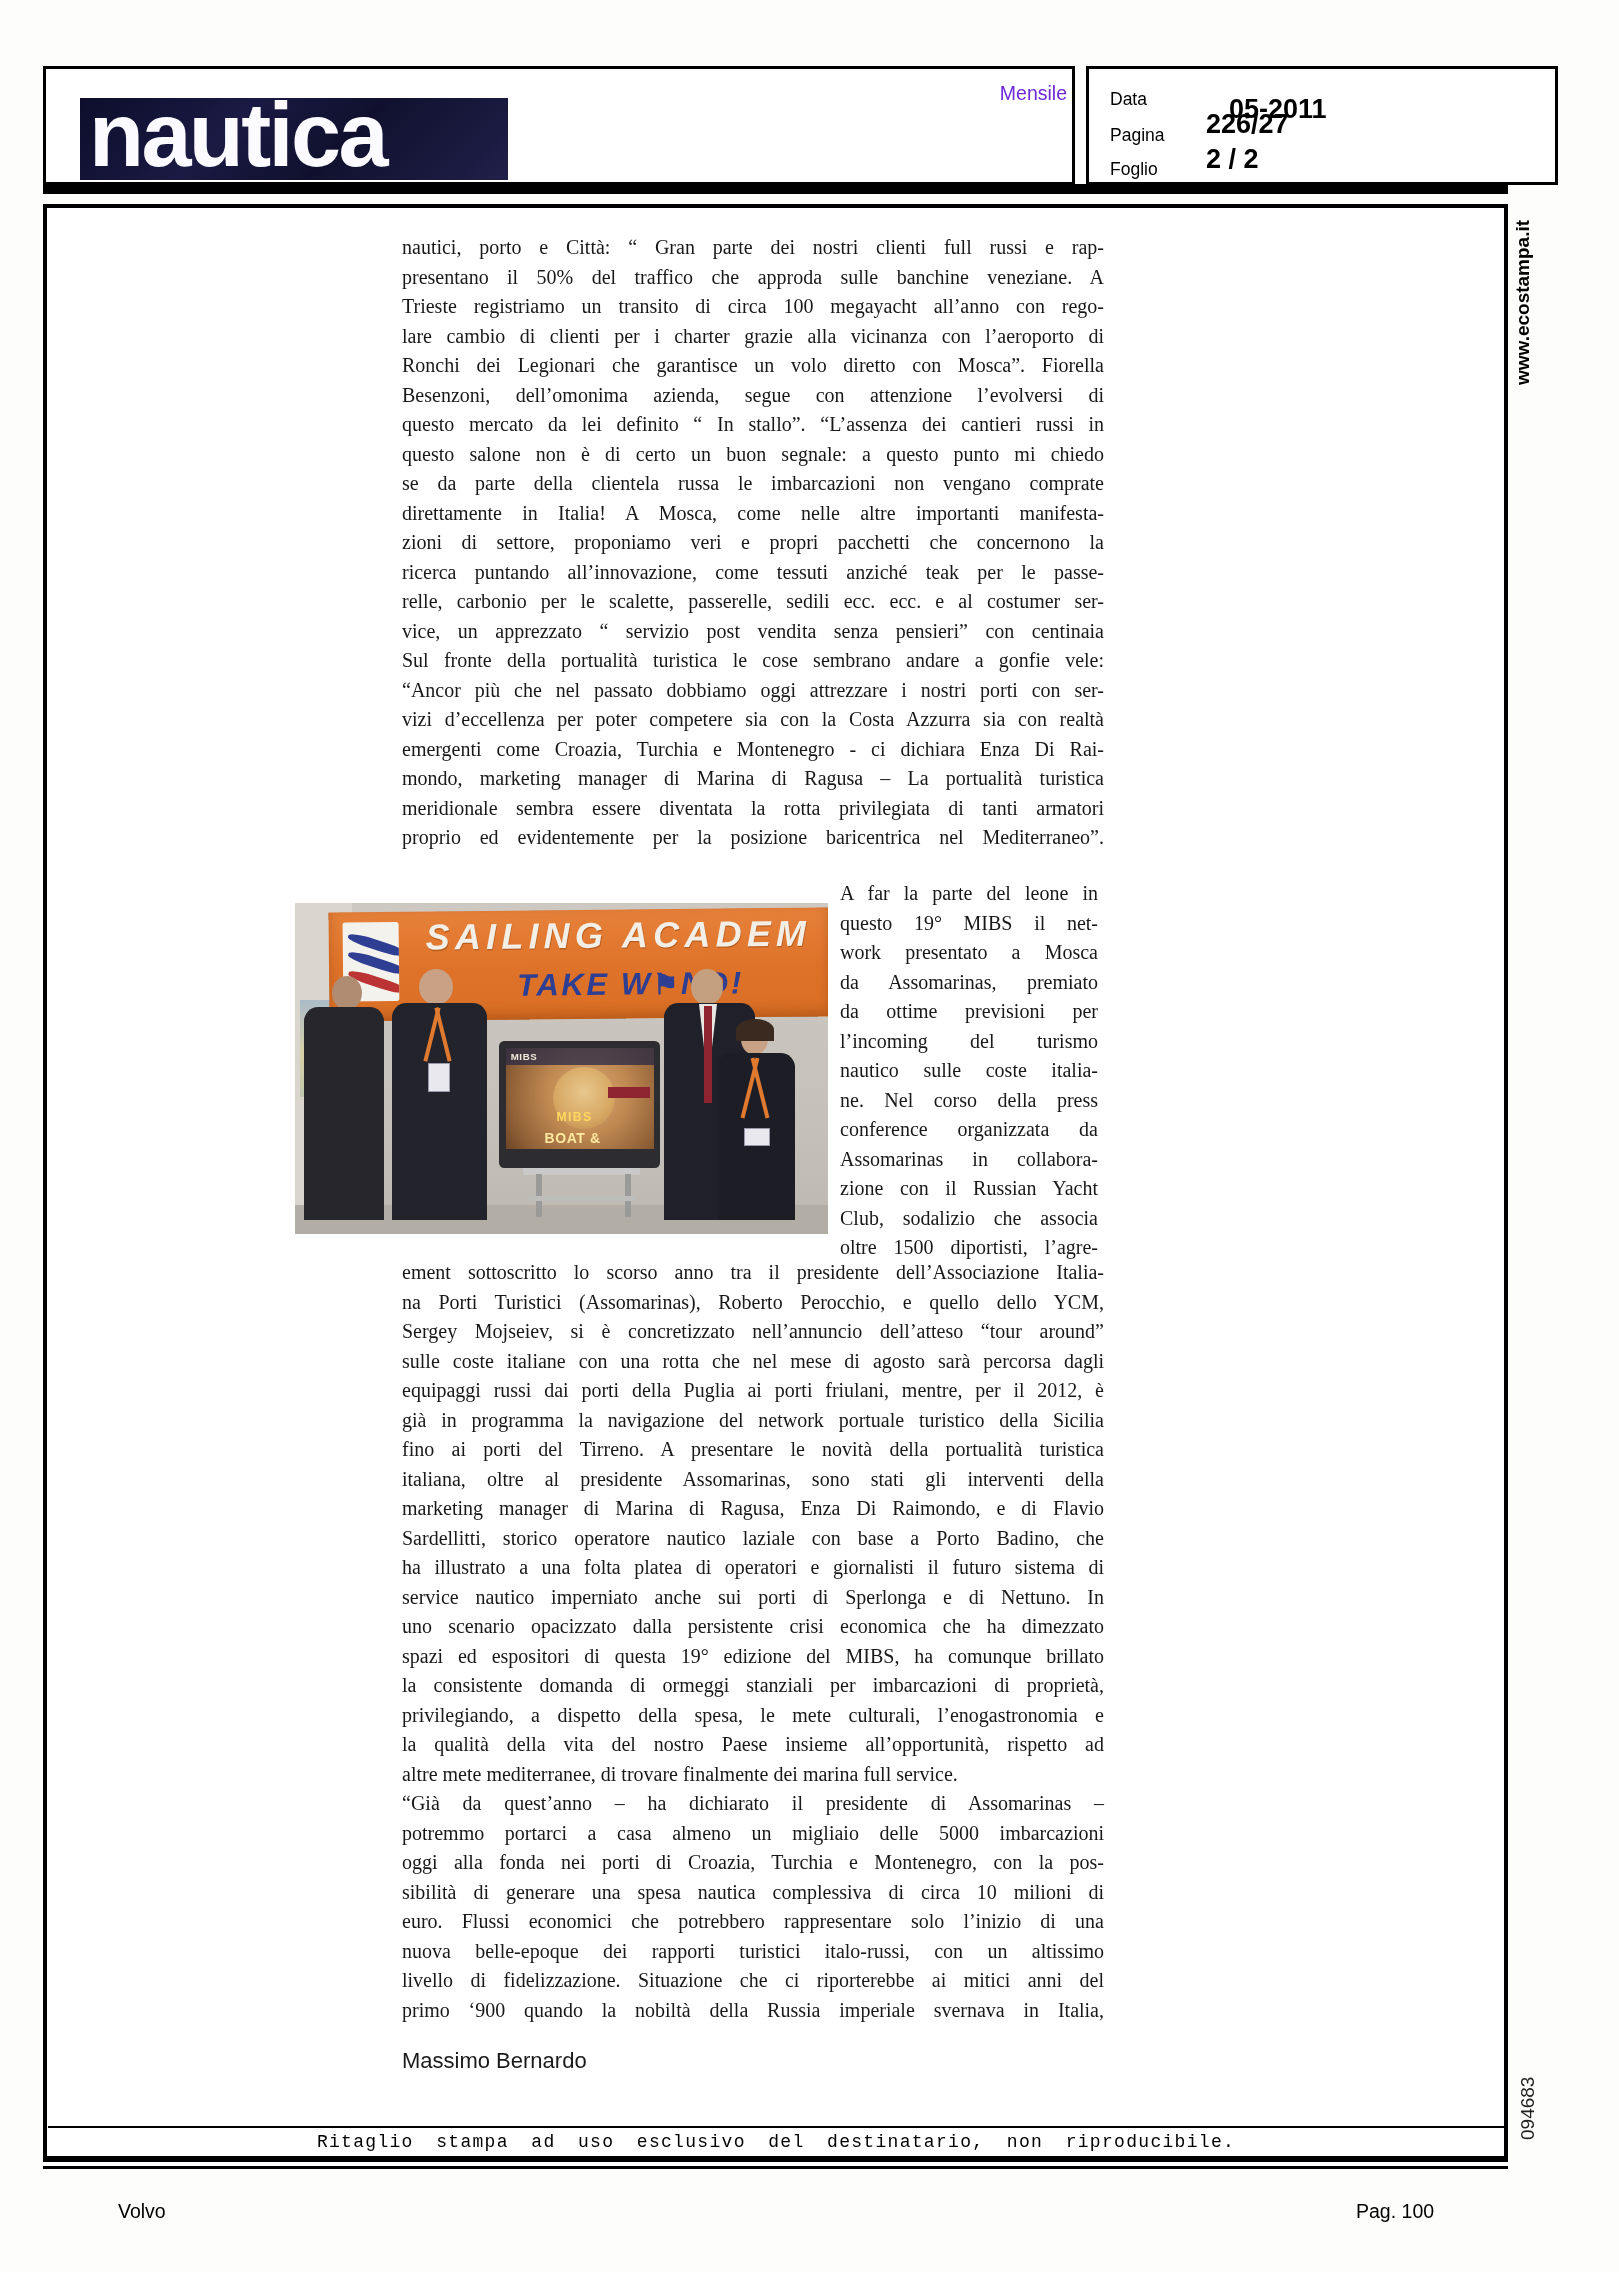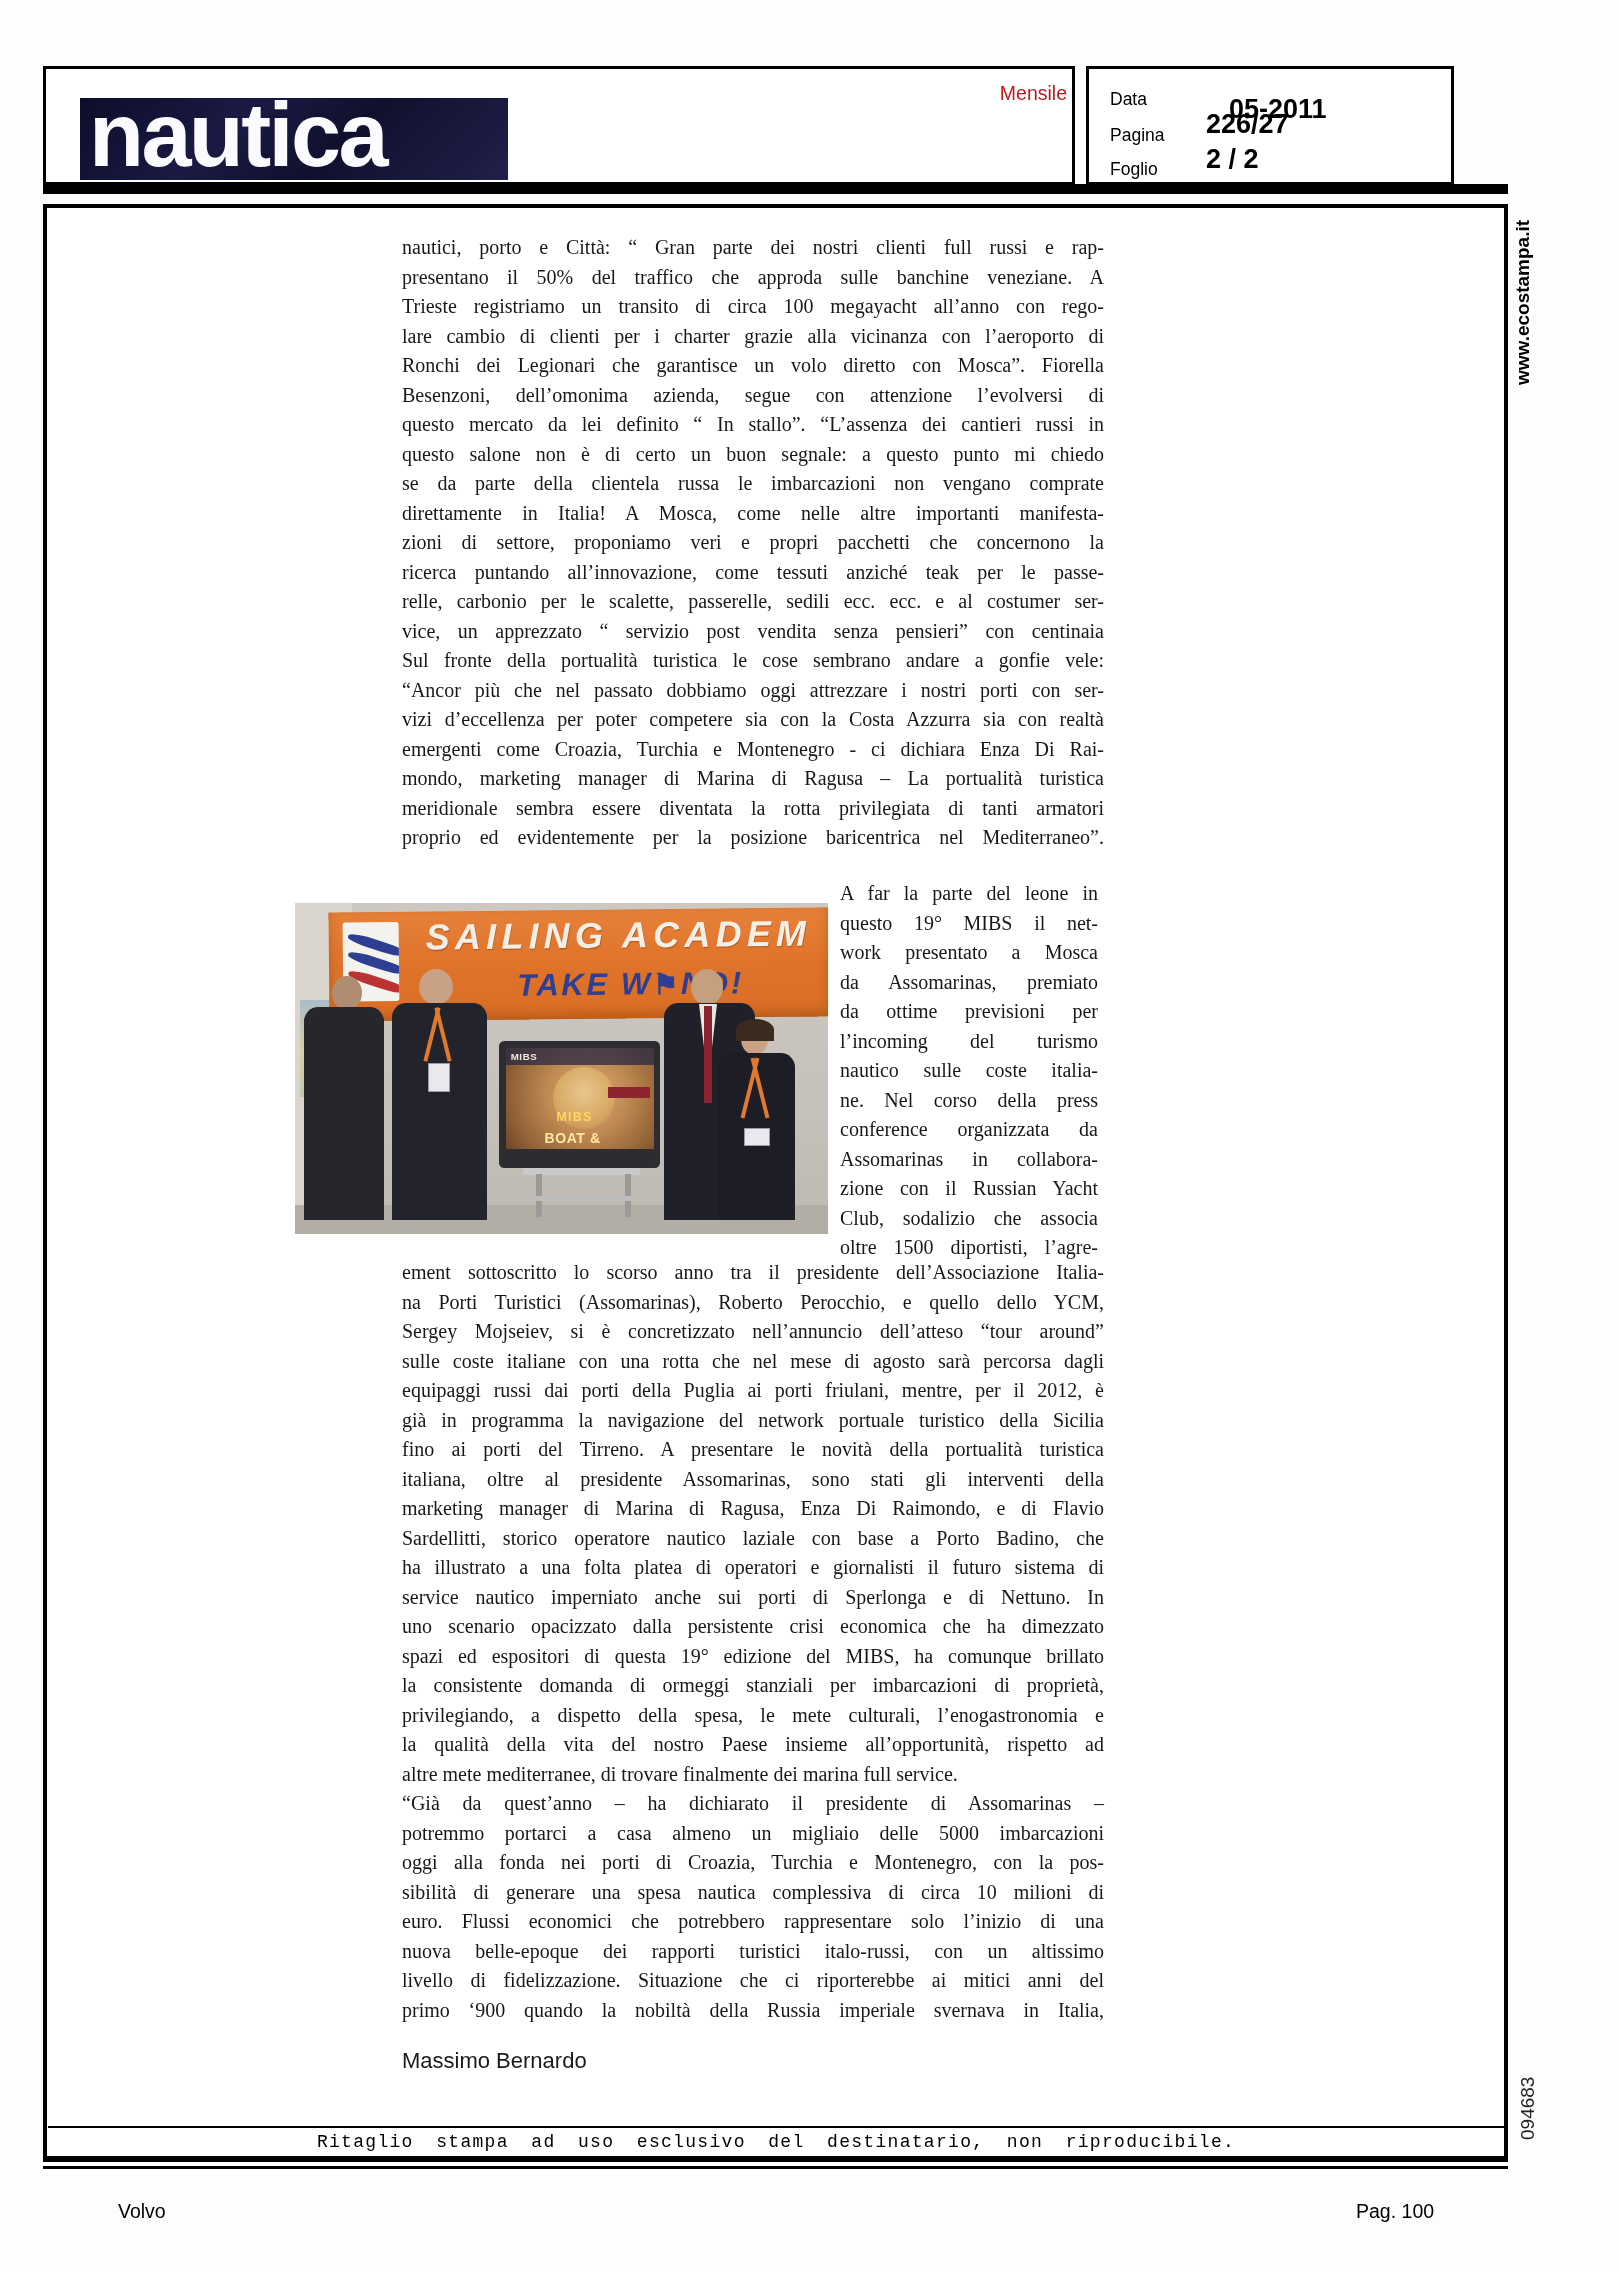--- a/index.html
+++ b/index.html
@@ -6,31 +6,31 @@
   *{box-sizing:border-box;}
   #page{
     position:relative;width:1620px;height:2273px;background:#fdfdfc;
     font-family:"Liberation Serif", serif;color:#161616;overflow:hidden;
     margin:0 auto;
     padding-left:48px;
   }
   
   .hbox{position:absolute;border:3.9px solid #000;background:#fff;}
   #header-box{left:43px;top:66px;width:1032px;height:119px;}
-  #meta-box{left:1086px;top:66px;width:368px;height:119px;}
+  #meta-box{left:1086px;top:66px;width:472px;height:119px;}
   #header-underline{position:absolute;left:43px;top:184px;width:1465px;height:10.4px;background:#000;}
   #logo{
     position:absolute;left:78px;top:94px;width:428px;height:82px;
     background:linear-gradient(135deg,#0d0d2b 0%,#1a1a44 35%,#10102e 60%,#20204a 100%);
     color:#fafaff;font-family:"Liberation Sans",sans-serif;font-weight:700;
     font-size:90px;line-height:75px;letter-spacing:-2.6px;padding-left:9px;overflow:hidden;
   }
   #mensile{
     position:absolute;left:902px;top:79px;width:162px;text-align:right;
-    font-family:"Liberation Sans",sans-serif;font-size:19.5px;color:#b91c1c;
+    font-family:"Liberation Sans",sans-serif;font-size:19.5px;color:#6d28d9;
   }
   .mrow{position:absolute;font-family:"Liberation Sans",sans-serif;color:#000;}
   .mlabel{font-size:17.5px;}
   .mvalue{font-size:27px;font-weight:700;letter-spacing:0px;}
   
   #body-frame{
     position:absolute;left:43px;top:204px;width:1465px;height:1958px;
     border:4.5px solid #000;border-bottom:6.5px solid #000;background:#fff;
   }
   #strip{

